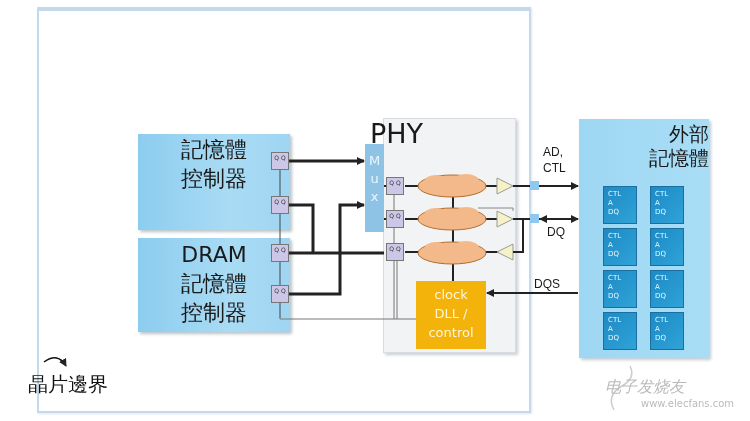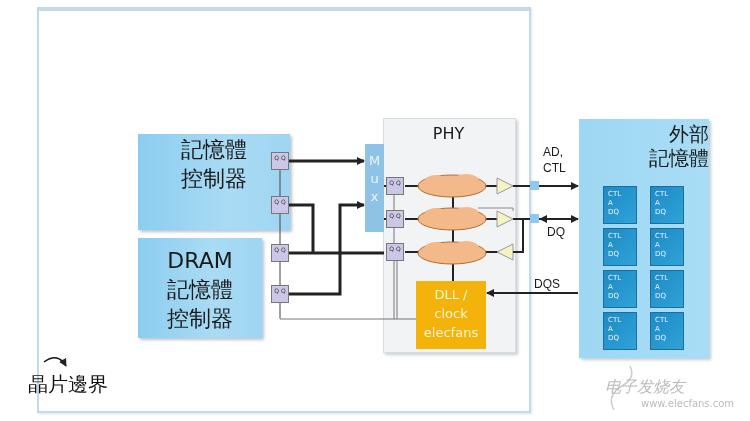--- a/index.html
+++ b/index.html
@@ -1,23 +1,23 @@
 <!DOCTYPE html>
 <html><head>
 <meta charset="utf-8">
 <style>
   html,body{margin:0;padding:0;background:#fff;}
   body{width:750px;height:421px;position:relative;overflow:hidden;font-family:"DejaVu Sans","Liberation Sans",sans-serif;}
   .abs{position:absolute;}
   #chip{left:37px;top:7px;width:494px;height:406px;border:2px solid #c5d9ec;border-top:4px solid #c5d9ec;box-sizing:border-box;background:#fff;box-shadow:1px 1px 2px #dde6ee;}
   .ctrl{background:linear-gradient(90deg,#8ccdef 0%,#a9dbf4 60%,#9fd5f2 100%);box-shadow:2px 2px 3px #b9c4cc;color:#1a1a1a;text-align:center;font-size:22px;line-height:29px;}
   #bist{left:138px;top:134px;width:152px;height:95px;padding-top:1px;}
-  #dram{left:138px;top:238px;width:124px;height:92px;padding-top:8px;}
+  #dram{left:138px;top:238px;width:152px;height:92px;padding-top:2px;}
   #phy{left:383px;top:118px;width:131px;height:233px;background:#f2f3f5;border:1px solid #d9dde2;box-shadow:2px 2px 3px #c9ced4;}
-  #phy-title{left:383px;top:122px;width:131px;text-align:center;font-size:16px;line-height:23px;color:#1a1a1a;}
+  #phy-title{left:370px;top:122px;width:131px;font-size:27px;line-height:23px;color:#1a1a1a;}
   #mux{left:365px;top:144px;width:19px;height:88px;background:#8fc3e6;color:#eaf6ff;font-size:13px;text-align:center;line-height:18px;padding-top:8px;box-sizing:border-box;}
   #dll{left:416px;top:281px;width:70px;height:68px;background:#f4b30b;color:#fff5d8;font-size:13px;text-align:center;line-height:19px;padding-top:4px;box-sizing:border-box;}
   #ext{left:579px;top:119px;width:130px;height:239px;background:linear-gradient(90deg,#9ed7f3,#a9ddf6);box-shadow:2px 2px 3px #c0cbd3;}
   #ext-title{left:579px;top:122px;width:130px;text-align:right;font-size:20px;line-height:24px;color:#1a1a1a;}
   .chipbox{width:34px;height:38px;background:linear-gradient(135deg,#1e8ac4,#2fa3d8);border:1px solid #1a6f9e;color:#e9f7ff;font-size:7px;line-height:9px;padding:3px 0 0 4px;box-sizing:border-box;}
   .ff{width:18px;height:18px;background:#ccc7e6;border:1px solid #777;box-sizing:border-box;font-size:6px;line-height:9px;text-align:center;color:#333;}
   .lbl{font-size:12px;color:#1a1a1a;font-family:"Liberation Sans",sans-serif;}
   #boundary{left:28px;top:371px;font-size:20px;color:#111;}
   #wm1{left:605px;top:377px;font-size:16px;color:#bbb;font-style:italic;font-family:Liberation Sans, sans-serif;}
   #wm2{left:641px;top:398px;font-size:10px;color:#bbb;text-align:center;}
@@ -161,23 +161,23 @@
   <path d="M614,410 Q606,395 622,386 Q636,378 630,366" fill="none" stroke="#ccc" stroke-width="1.5"></path>
 </svg>
 
 <div id="mux" class="abs">
   <div>M</div>
   <div>u</div>
   <div>x</div>
 </div>
 
 <div id="dll" class="abs">
+  <div>clock</div>
   <div>DLL /</div>
-  <div>clock</div>
-  <div>elecfans</div>
+  <div>control</div>
 </div>
 
 <div class="abs ff" style="left:271px;top:152px;"><span>Q Q</span></div>
 <div class="abs ff" style="left:271px;top:196px;"><span>Q Q</span></div>
 <div class="abs ff" style="left:271px;top:244px;"><span>Q Q</span></div>
 <div class="abs ff" style="left:271px;top:285px;"><span>Q Q</span></div>
 <div class="abs ff" style="left:386px;top:177px;"><span>Q Q</span></div>
 <div class="abs ff" style="left:386px;top:210px;"><span>Q Q</span></div>
 <div class="abs ff" style="left:386px;top:243px;"><span>Q Q</span></div>
 

